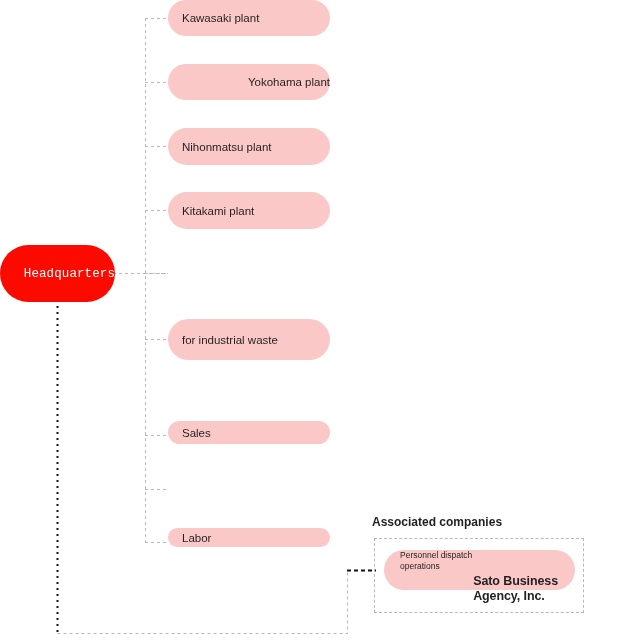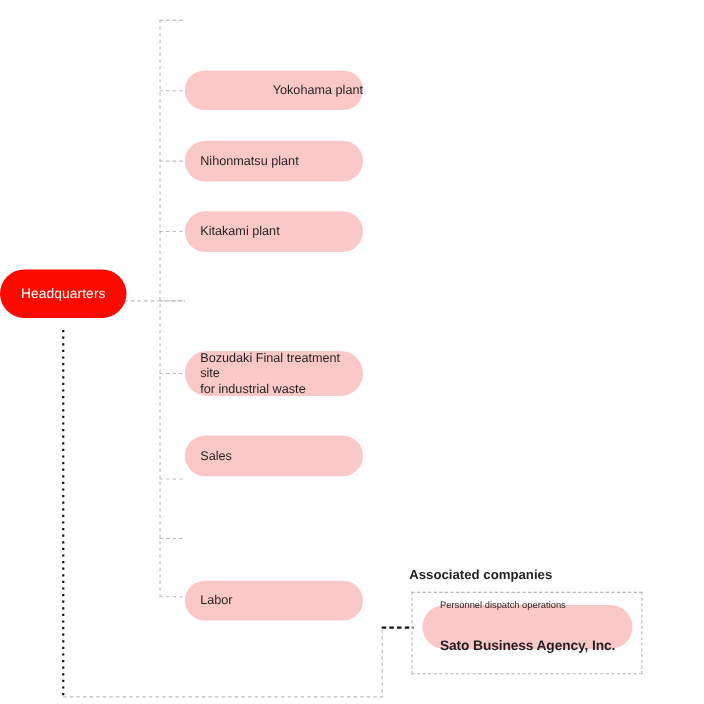--- a/index.html
+++ b/index.html
@@ -34,22 +34,23 @@
     display: flex;
     flex-direction: column;
     justify-content: center;
     border-radius: 999px;
   }
   .node-root {
     background: #fb0a00;
     left: 0px;
     top: 245px;
     width: 115px;
-    height: 44px;
-    align-items: center;
+    height: 57px;
+    align-items: flex-end;
+    font-family: Liberation Mono, monospace;
   }
   .node-root .node-label {
     color: #ffffff;
     font-size: 12.5px;
     letter-spacing: .1px;
     white-space: nowrap;
   }
   .node-branch {
     background: #fbc8c8;
     left: 168px;
@@ -96,21 +97,21 @@
     position: absolute;
     left: 384px;
     top: 550px;
     width: 191px;
     height: 40px;
     background: #fbc8c8;
     border-radius: 999px;
     box-sizing: border-box;
     padding-left: 16px;
     display: flex;
-    flex-direction: column;
+    flex-direction: row;
     justify-content: center;
   }
   .node-assoc .assoc-sub {
     font-size: 8.5px;
     color: #231f20;
     line-height: 11px;
   }
   .node-assoc .assoc-name {
     font-size: 12.5px;
     font-weight: bold;
@@ -145,45 +146,47 @@
 
     <path d="M 57.5 633.5 L 347.5 633.5 L 347.5 570.5" fill="none" stroke="#b9b9b9" stroke-width="1" stroke-dasharray="3 3"></path>
 
     <line x1="347" y1="570.5" x2="376" y2="570.5" stroke="#111111" stroke-width="2" stroke-dasharray="4 3"></line>
   </svg>
 
   <div class="node node-root">
     <span class="node-label">Headquarters</span>
   </div>
 
+  <div class="node node-branch" style="top:0px;height:36px;">
+    <span class="node-label">Kawasaki plant</span>
+  </div>
 
   <div class="node node-branch" style="top:64px;height:36px;align-items:flex-end;">
     <span class="node-label">Yokohama plant</span>
   </div>
 
   <div class="node node-branch" style="top:128px;height:37px;">
     <span class="node-label">Nihonmatsu plant</span>
   </div>
 
   <div class="node node-branch" style="top:192px;height:37px;justify-content:center;">
     <span class="node-label">Kitakami plant</span>
   </div>
 
 
   <div class="node node-branch" style="top:319px;height:41px;">
-    <span class="node-label">Bozudaki Final treatment site</span>
     <span class="node-label-line2">for industrial waste</span>
   </div>
 
-  <div class="node node-branch" style="top:396px;height:37px;">
+  <div class="node node-branch" style="top:421px;height:23px;">
     <span class="node-label">Sales</span>
   </div>
 
 
-  <div class="node node-branch" style="top:528px;height:36px;">
+  <div class="node node-branch" style="top:528px;height:19px;">
     <span class="node-label">Labor</span>
   </div>
 
   <div id="assoc-group">
     <div id="assoc-title">Associated companies</div>
     <div id="assoc-box"></div>
   </div>
 
   <div class="node-assoc">
     <span class="assoc-sub">Personnel dispatch operations</span>

